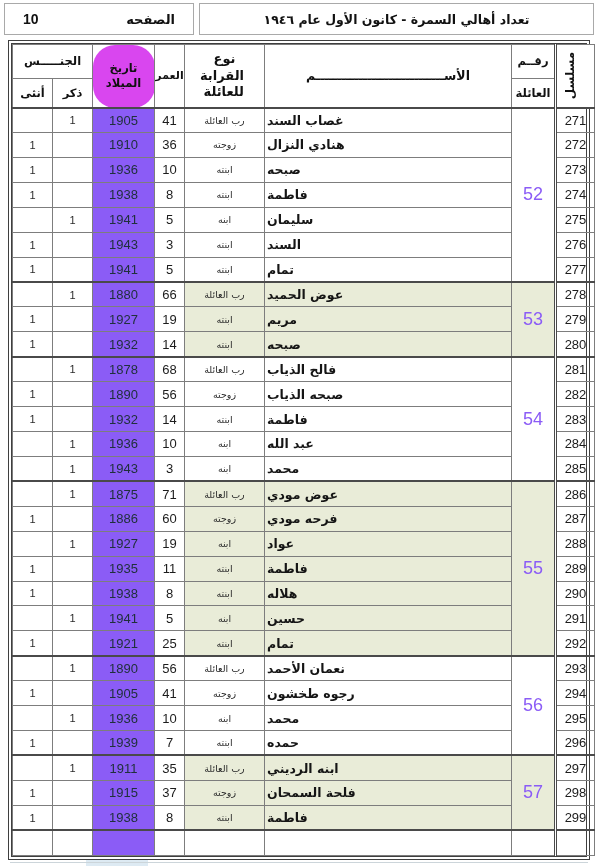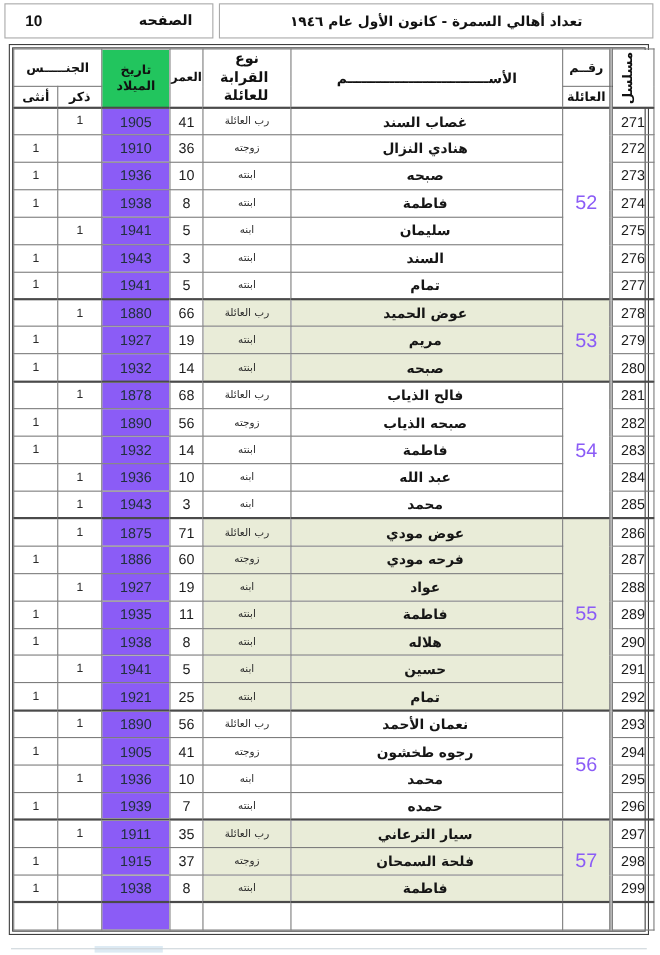--- a/index.html
+++ b/index.html
@@ -39,41 +39,41 @@
   }
   th,td{
     border:1px solid #7d7d7d;padding:0;margin:0;overflow:hidden;
     text-align:center;vertical-align:middle;box-sizing:border-box;
   }
   thead th{
     font-family:"DejaVu Sans",sans-serif;font-weight:bold;
     font-size:11.5px;line-height:1.25;color:#111;background:#fff;
   }
   thead tr.h1 th{height:34px;}
-  thead tr.h2 th{height:19px;}
-  thead th.h-birth{background:#22c55e;}
+  thead tr.h2 th{height:29px;}
+  thead th.h-birth{background:#d946ef;border-radius:22px;}
   thead th.h-age{font-size:11px;}
   thead th.h-relation{font-size:13px;padding:1px 20px;}
   thead th.h-name{font-size:12.5px;}
   .vertical{
     display:inline-block;transform:rotate(-90deg);white-space:nowrap;
     font-size:12px;font-weight:bold;letter-spacing:0.5px;
   }
   th.h-serial{border-left:3px double #4a4a4a;}
 
   tbody td{height:24.93px;font-size:13px;color:#1c1c1c;}
   td.c-serial{
     font-family:"Liberation Sans","DejaVu Sans",sans-serif;
     border-left:3px double #4a4a4a;font-size:13px;
   }
   td.c-family{
     font-family:"Liberation Sans","DejaVu Sans",sans-serif;font-size:18px;color:#8b5cf6;
   }
   td.c-name{
-    text-align:center;padding:0 5px 0 2px;font-weight:bold;font-size:12.5px;
+    text-align:left;padding:0 5px 0 2px;font-weight:bold;font-size:12.5px;
     white-space:nowrap;color:#151515;
   }
   td.c-relation{font-size:9.5px;color:#2a2a2a;}
   td.c-age,td.c-birth{
     font-family:"Liberation Sans","DejaVu Sans",sans-serif;font-size:13px;
   }
   td.c-birth{background:#8b5cf6;color:#20303c;}
   td.c-male,td.c-female{
     font-family:"Liberation Sans","DejaVu Sans",sans-serif;font-size:11px;color:#2a2a2a;
   }
@@ -368,21 +368,21 @@
             <td class="c-name">حمده</td>
             <td class="c-relation">ابنته</td>
             <td class="c-age">7</td>
             <td class="c-birth">1939</td>
             <td class="c-male"></td>
             <td class="c-female">1</td>
           </tr>
           <tr class="fam-start shaded">
             <td class="c-serial">297</td>
             <td class="c-family sh" rowspan="3">57</td>
-            <td class="c-name">سيار الترعاني</td>
+            <td class="c-name">ابنه الرديني</td>
             <td class="c-relation">رب العائلة</td>
             <td class="c-age">35</td>
             <td class="c-birth">1911</td>
             <td class="c-male">1</td>
             <td class="c-female"></td>
           </tr>
           <tr class="shaded">
             <td class="c-serial">298</td>
             <td class="c-name">فلحة السمحان</td>
             <td class="c-relation">زوجته</td>

